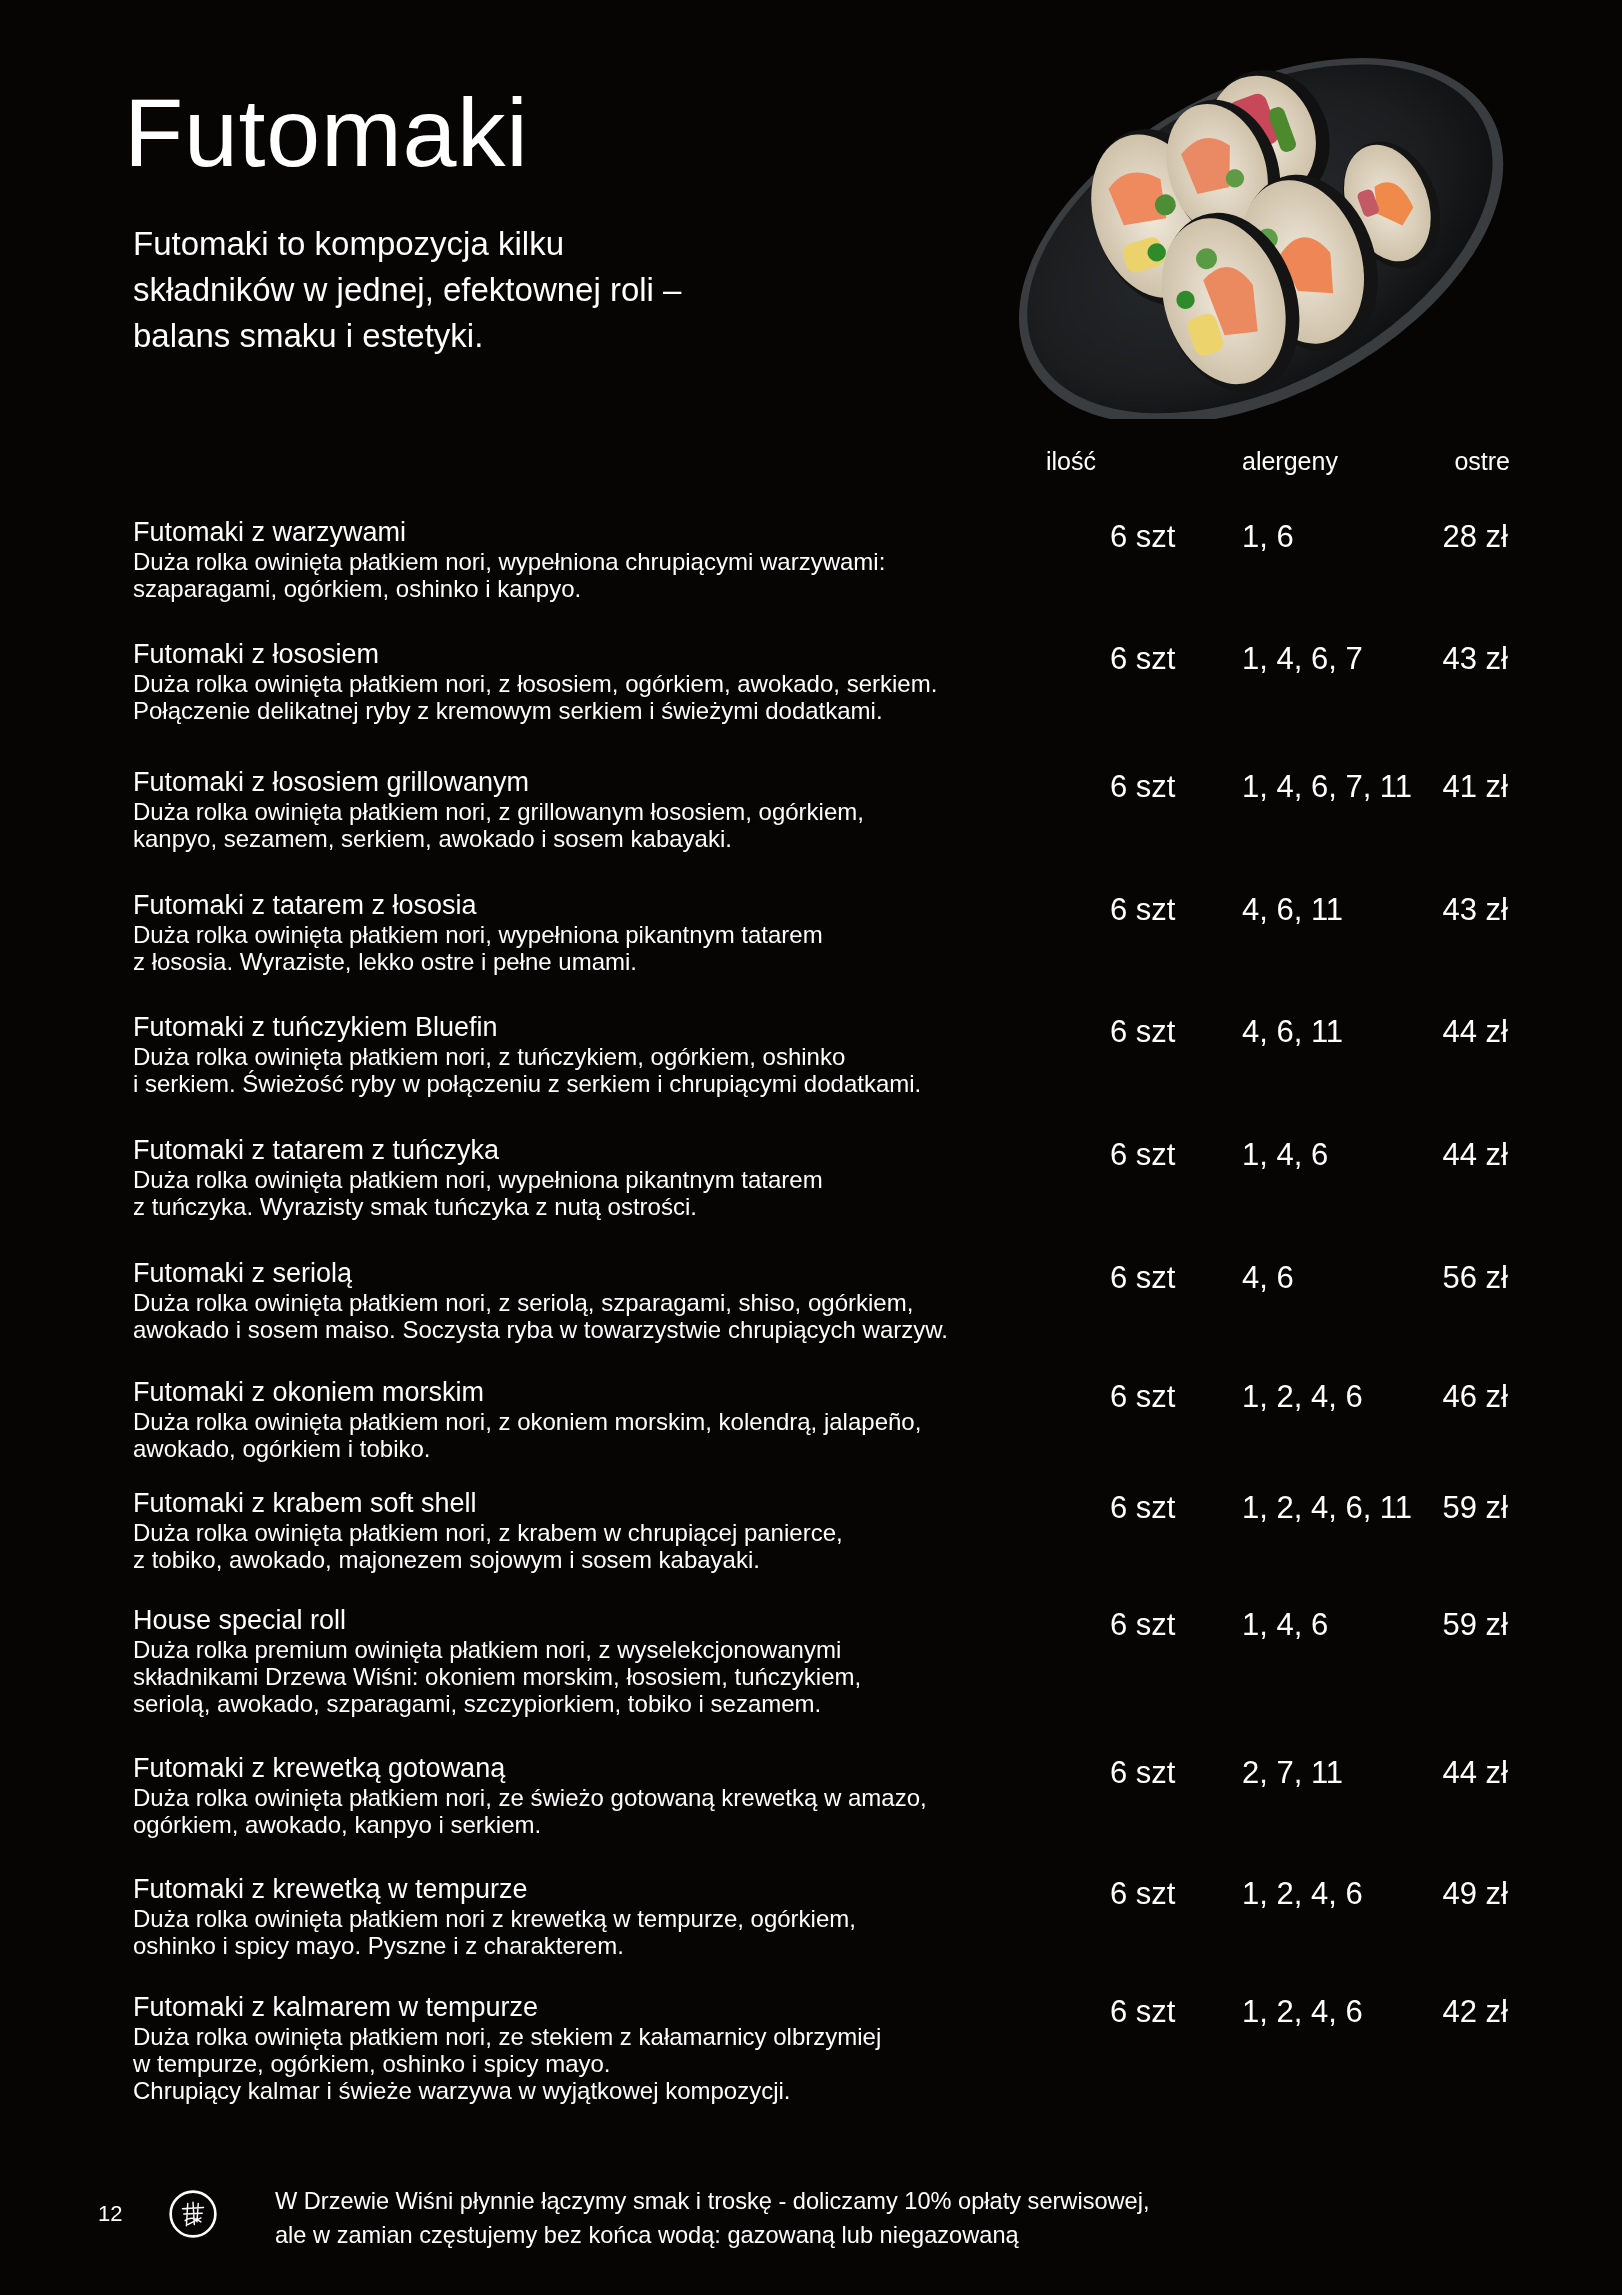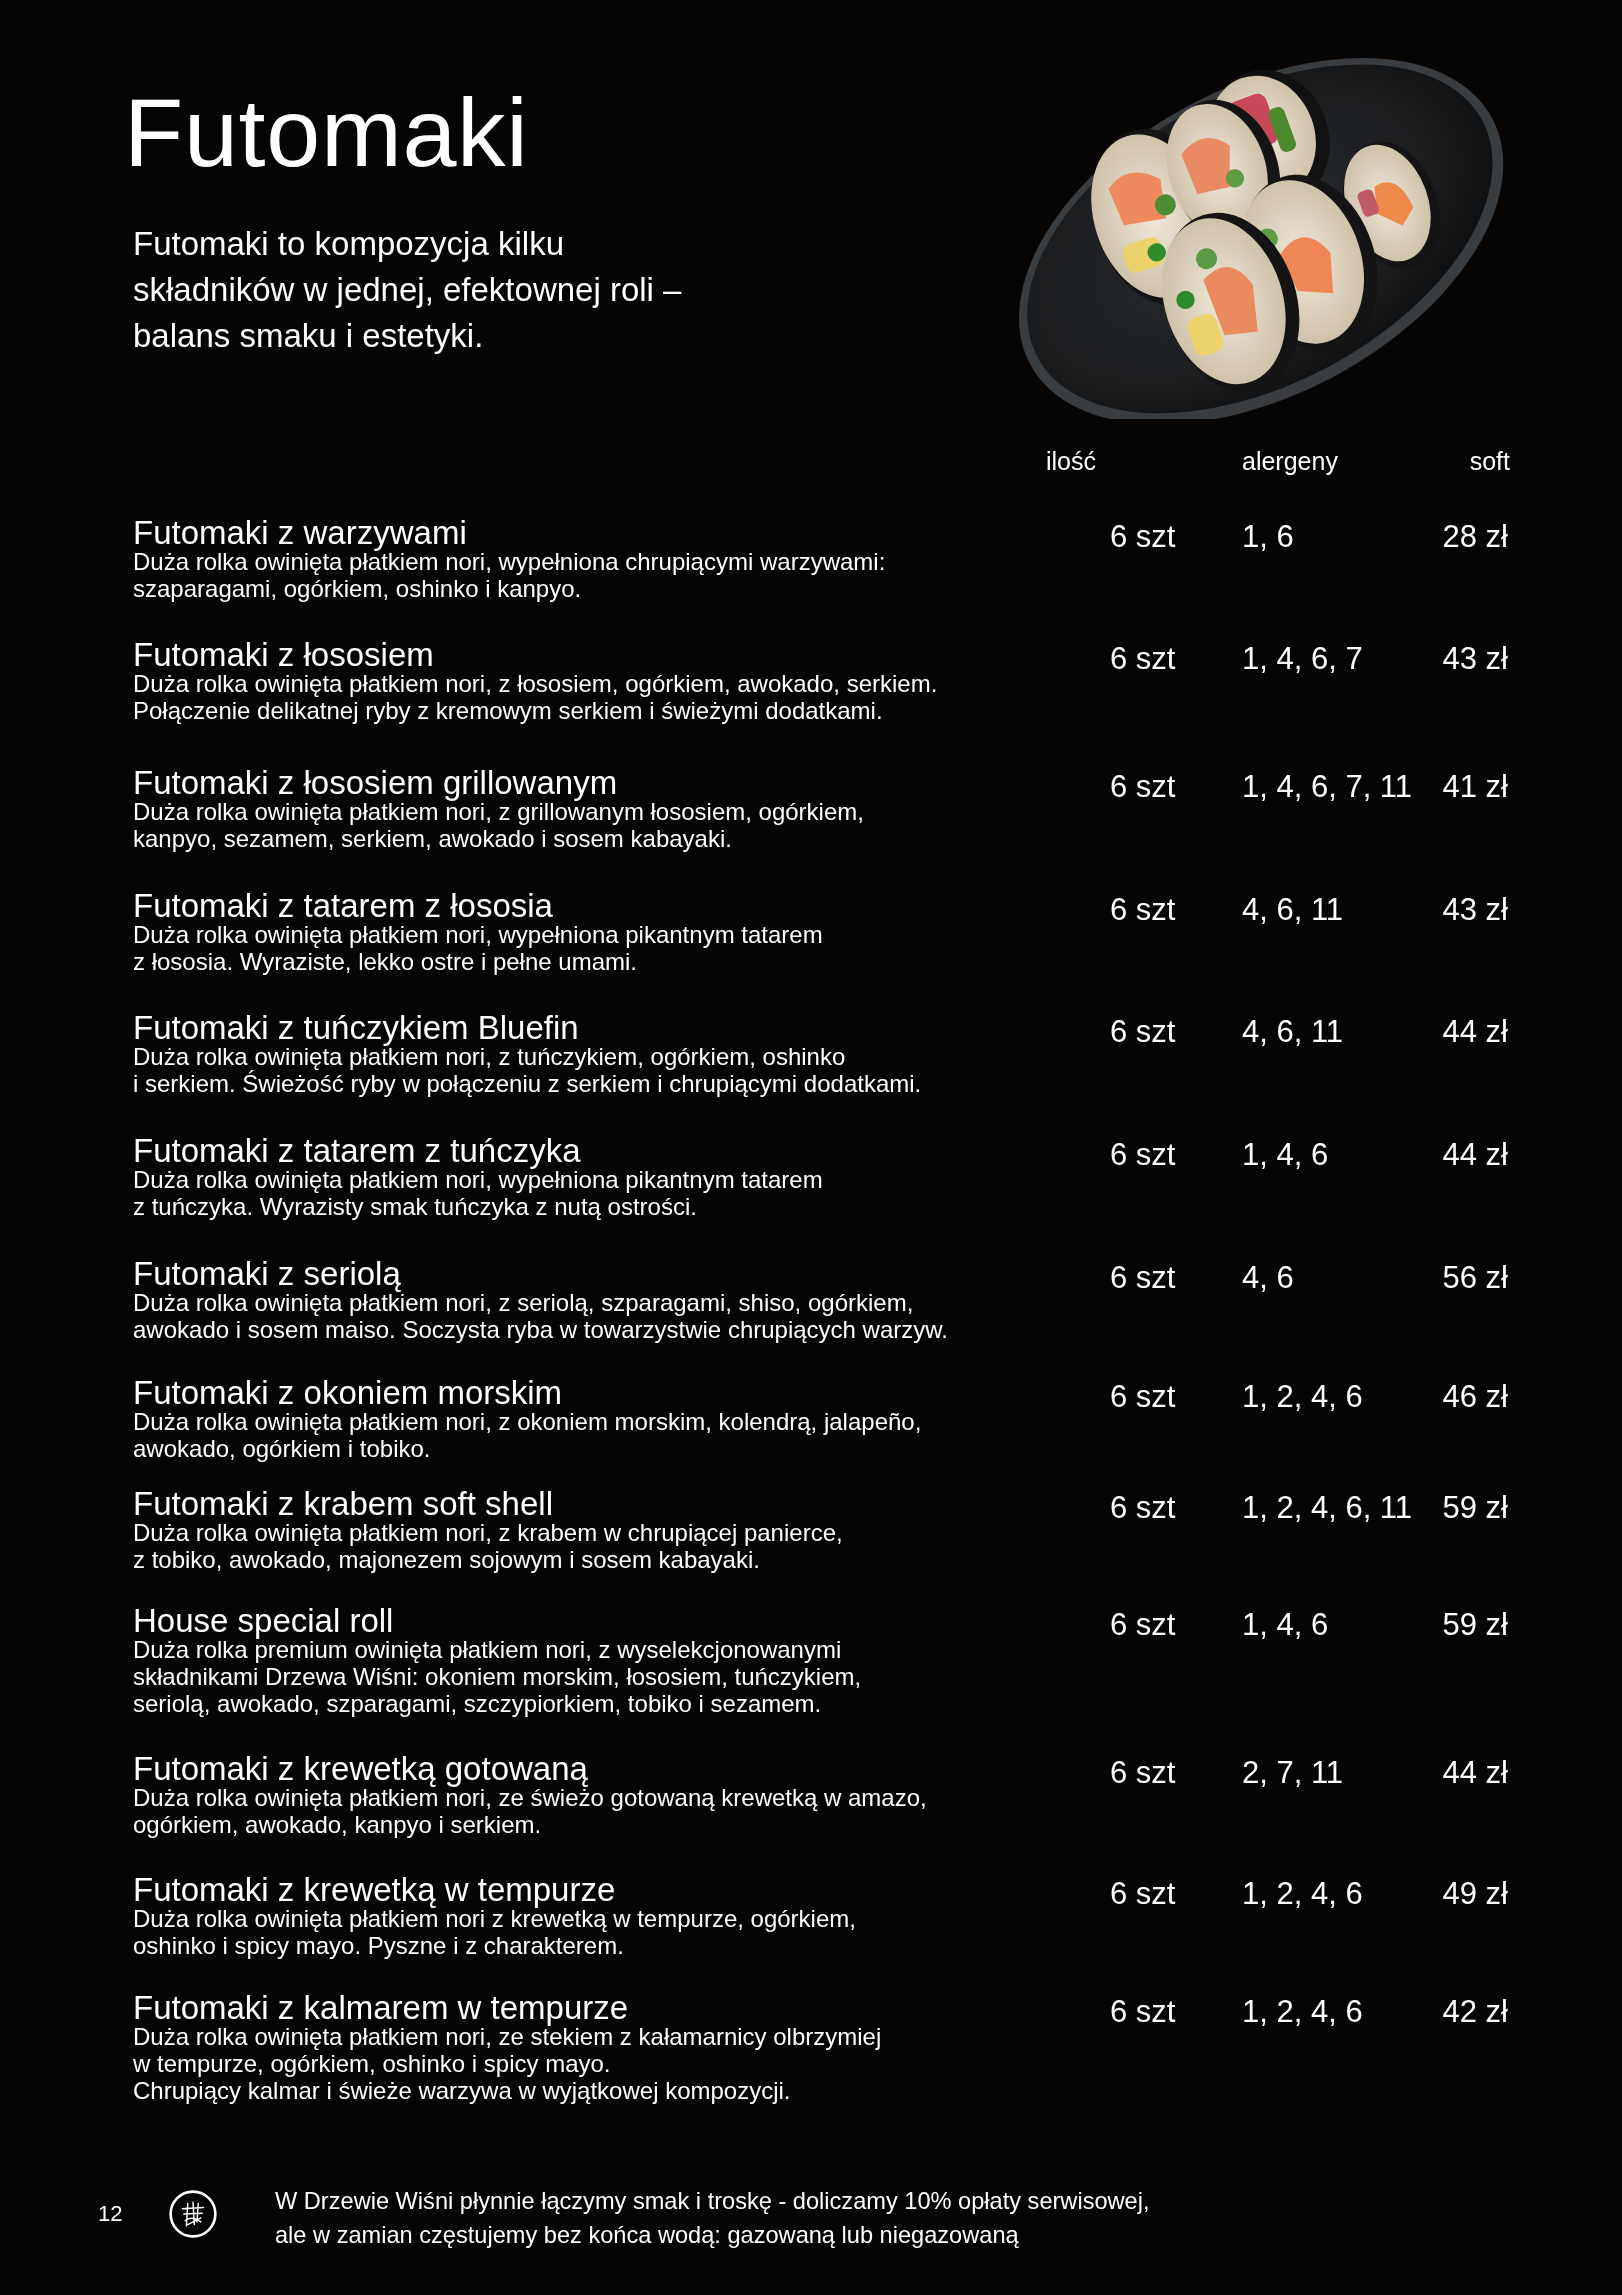--- a/index.html
+++ b/index.html
@@ -27,21 +27,21 @@
   }
   .col-head {
     position: absolute; top: 449px; font-size: 25px; line-height: 1;
   }
   .col-qty-h { left: 1046px; }
   .col-all-h { left: 1242px; }
   .col-price-h { right: 113px; }
 
   .item { position: absolute; left: 133px; right: 115px; }
   .item .name {
-    font-size: 33px; line-height: 37px; white-space: nowrap;
+    font-size: 27px; line-height: 37px; white-space: nowrap;
   }
   .item .desc {
     font-size: 24px; line-height: 27px; width: 962px; white-space: pre-line;
     margin-top: -2.6px;
   }
   .item .qty, .item .allergens, .item .price {
     position: absolute; top: 7.9px; font-size: 31px; line-height: 29px; white-space: nowrap;
   }
   .item .qty { left: 977px; }
   .item .allergens { left: 1109px; }
@@ -126,21 +126,21 @@
       <path d="M-20 -40 Q30 -70 50 -10 L35 60 L-15 50 Z" fill="#ec8a5f"></path>
       <rect x="-65" y="10" width="45" height="60" rx="14" fill="#ecd36b"></rect>
       <circle cx="-5" cy="-70" r="16" fill="#5a9a44"></circle>
       <circle cx="-55" cy="-20" r="14" fill="#2e8a2a"></circle>
     </g>
   </svg>
 </div>
 
 <div class="col-head col-qty-h">ilość</div>
 <div class="col-head col-all-h">alergeny</div>
-<div class="col-head col-price-h">soft</div>
+<div class="col-head col-price-h">ostre</div>
 
 <div class="item" style="top:514px">
   <div class="name">Futomaki z warzywami</div>
   <div class="desc">Duża rolka owinięta płatkiem nori, wypełniona chrupiącymi warzywami:
 szaparagami, ogórkiem, oshinko i kanpyo.</div>
   <div class="qty">6 szt</div>
   <div class="allergens">1, 6</div>
   <div class="price">28 zł</div>
 </div>
 

